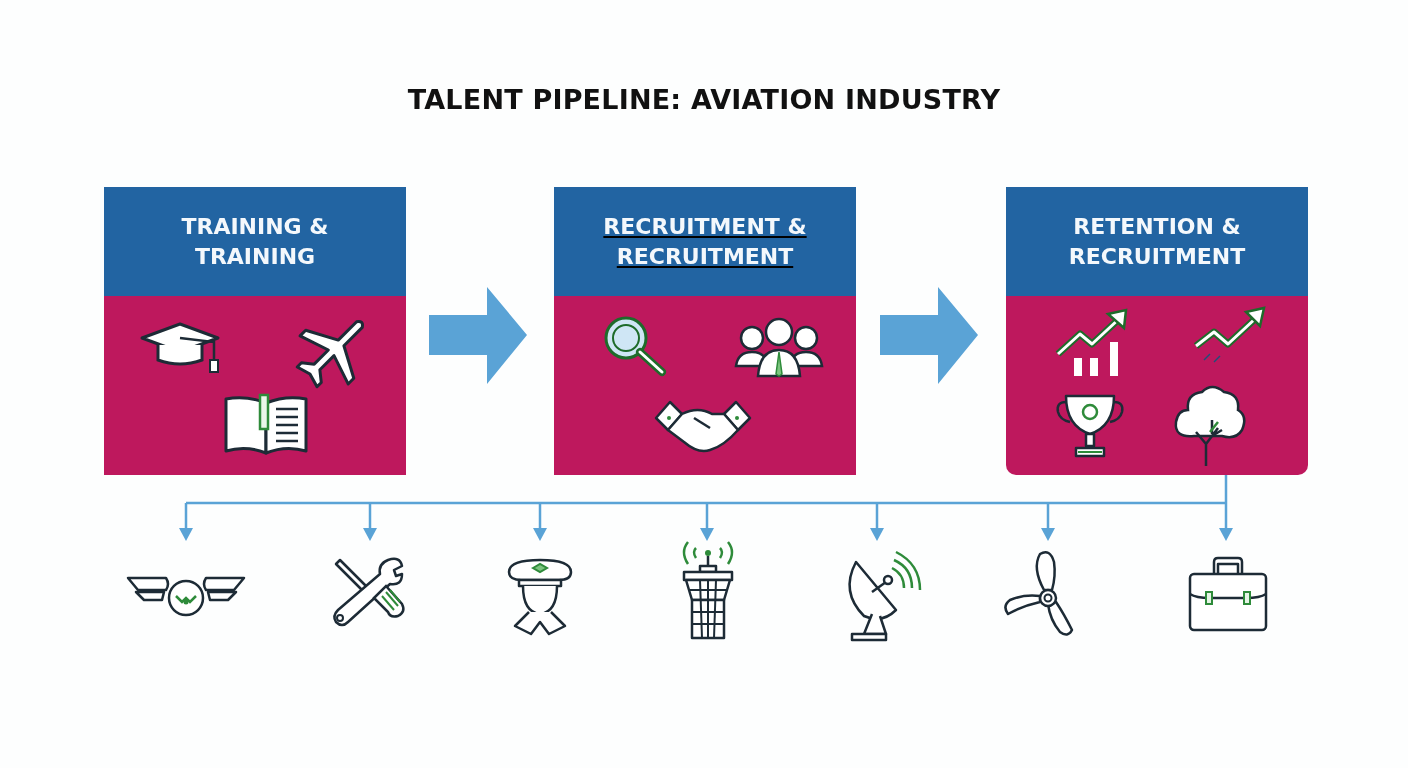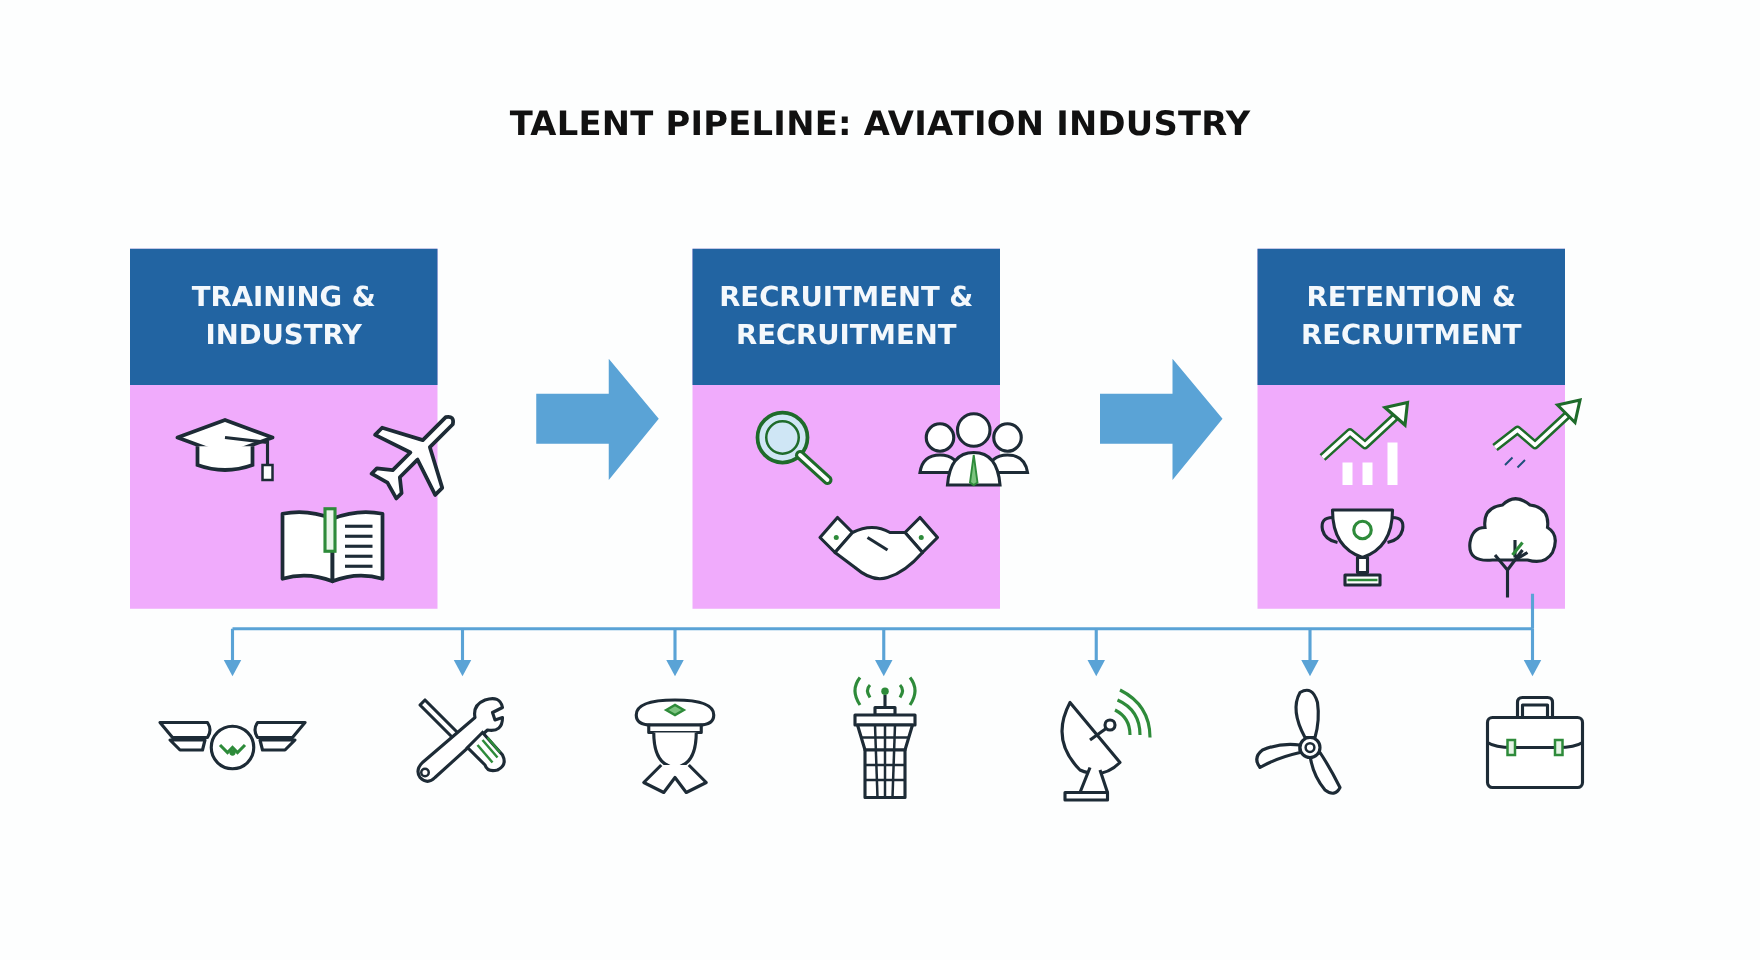--- a/index.html
+++ b/index.html
@@ -1,35 +1,35 @@
 <!DOCTYPE html>
 <html><head>
 <meta charset="utf-8">
 <style>
   html,body{margin:0;padding:0;background:#fdfefe;}
   body{width:1408px;height:768px;position:relative;overflow:hidden;font-family:"DejaVu Sans","Liberation Sans",sans-serif;}
   .title{position:absolute;left:0;width:1408px;top:84px;text-align:center;font-size:27px;font-weight:bold;color:#111;letter-spacing:0.2px;}
-  .stage{position:absolute;top:187px;width:246px;height:288px;background:#f0abfc;margin-top:12px;}
+  .stage{position:absolute;top:187px;width:302px;height:288px;background:#be185d;}
   .stage .head{height:109px;background:#2264a2;display:flex;align-items:center;justify-content:center;text-align:center;color:#f4f8fc;font-weight:bold;font-size:22px;line-height:30px;}
   .stage .body{position:relative;height:179px;}
   .ico{position:absolute;}
   .arrow{position:absolute;top:287px;}
   .bottom-ico{position:absolute;top:545px;}
   svg{overflow:visible;}
 </style>
 </head>
 <body>
 
 <div class="title">TALENT PIPELINE: AVIATION INDUSTRY</div>
 
 <div class="stage" style="left:104px;">
   <div class="head">
     <div>
         <div>TRAINING &amp;</div>
-        <div>INDUSTRY</div>
+        <div>TRAINING</div>
       </div>
   </div>
   <div class="body">
     <svg class="ico" style="left:34px;top:22px;" width="90" height="60">
       <path d="M4 20 L42 6 L80 20 L42 34 Z" fill="#fff" stroke="#1d2b36" stroke-width="3" stroke-linejoin="round"></path>
       <path d="M20 27 V42 Q42 50 64 42 V27" fill="#fff" stroke="#1d2b36" stroke-width="3"></path>
       <path d="M42 20 L76 24 V44" fill="none" stroke="#1d2b36" stroke-width="2.5"></path>
       <rect x="72" y="42" width="8" height="12" fill="#fff" stroke="#1d2b36" stroke-width="2"></rect>
     </svg>
     <svg class="ico" style="left:190px;top:14px;" width="80" height="80">
@@ -49,21 +49,21 @@
           <line x1="54" y1="48" x2="76" y2="48"></line>
         </g>
     </svg>
   </div>
 </div>
 
 <svg class="arrow" style="left:429px;" width="100" height="100">
   <path d="M0 28 H58 V0 L98 48 L58 97 V68 H0 Z" fill="#5aa3d6"></path>
 </svg>
 
-<div class="stage" style="left:554px;">
+<div class="stage" style="left:554px;text-decoration:underline;">
   <div class="head">
     <div>
         <div>RECRUITMENT &amp;</div>
         <div>RECRUITMENT</div>
       </div>
   </div>
   <div class="body">
     <svg class="ico" style="left:48px;top:18px;" width="70" height="70">
       <circle cx="24" cy="24" r="20" fill="#cfe6f5" stroke="#1e6b2a" stroke-width="3"></circle>
       <circle cx="24" cy="24" r="13" fill="none" stroke="#1e6b2a" stroke-width="2"></circle>
@@ -91,21 +91,21 @@
       <circle cx="15" cy="26" r="2" fill="#2e8b3a"></circle>
         <circle cx="83" cy="26" r="2" fill="#2e8b3a"></circle>
     </svg>
   </div>
 </div>
 
 <svg class="arrow" style="left:880px;" width="100" height="100">
   <path d="M0 28 H58 V0 L98 48 L58 97 V68 H0 Z" fill="#5aa3d6"></path>
 </svg>
 
-<div class="stage" style="left:1006px;">
+<div class="stage" style="left:1006px;border-radius:10px;">
   <div class="head">
     <div>
         <div>RETENTION &amp;</div>
         <div>RECRUITMENT</div>
       </div>
   </div>
   <div class="body">
     <svg class="ico" style="left:50px;top:12px;" width="80" height="80">
       <path d="M2 46 L24 26 L36 36 L64 10" fill="none" stroke="#1e6b2a" stroke-width="7" stroke-linejoin="round"></path>
       <path d="M2 46 L24 26 L36 36 L64 10" fill="none" stroke="#fff" stroke-width="3" stroke-linejoin="round"></path>

